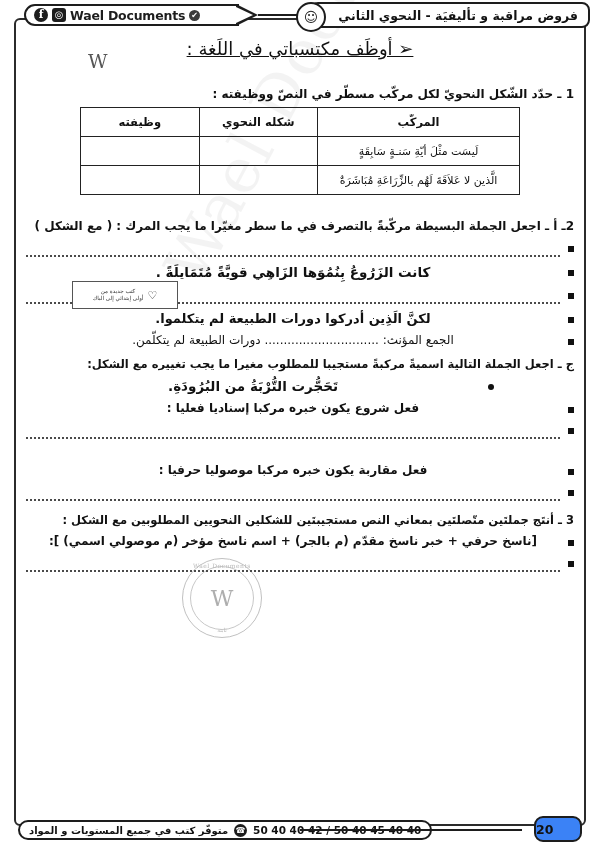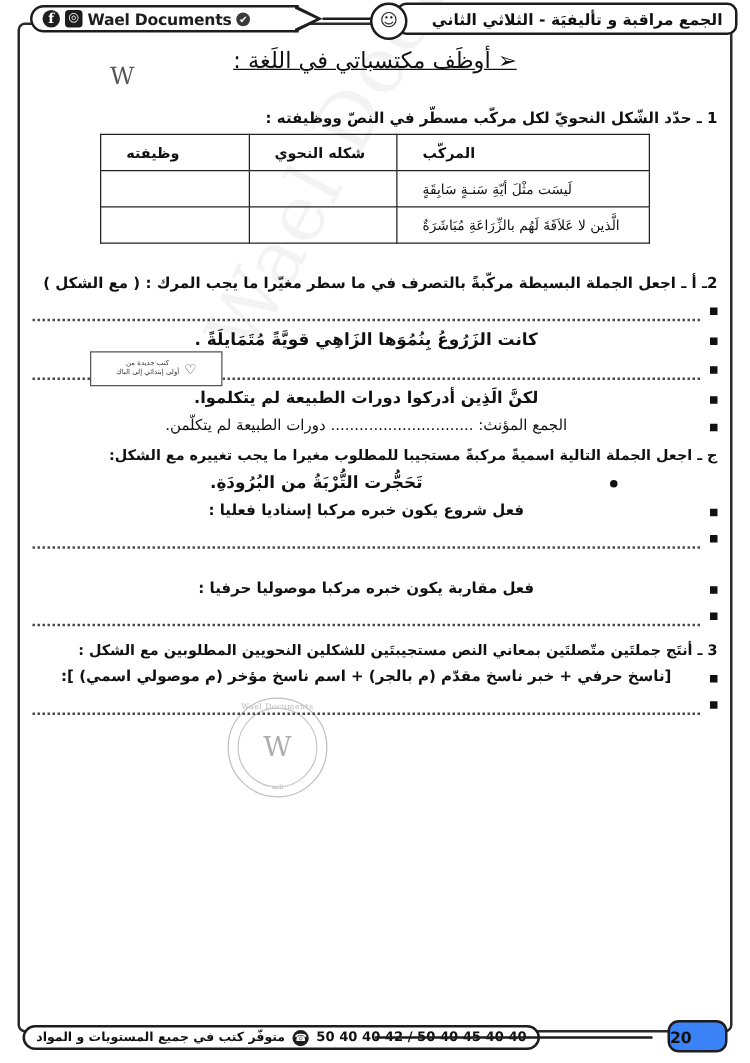--- a/index.html
+++ b/index.html
@@ -130,21 +130,21 @@
   table.grid{
     width:440px;margin:6px auto 0 auto;
     border-collapse:collapse;
     direction:rtl;
     background:transparent;
   }
   table.grid th,table.grid td{
     border:1px solid #222;
     height:26px;
     font-size:11.5px;
-    text-align:left;
+    text-align:center;
     vertical-align:middle;
     padding:1px 20px;
   }
   table.grid th{ font-weight:bold; }
   table.grid td.cell-text{
     font-size:11px;font-weight:normal;
   }
   .col-a{ width:46%; }
   .col-b{ width:27%; }
   .col-c{ width:27%; }
@@ -270,21 +270,21 @@
     <span class="brand-text">Wael Documents</span>
     <span class="verified">✔</span>
   </div>
   <div class="brand-tip"></div>
   <div class="brand-tip-inner"></div>
   <div class="brand-line"></div>
 
   <div class="person-badge">☺</div>
 
   <div class="title-pill">
-    <span class="t">الجمع مراقبة و تأليفيَة - الثلاثي الثاني</span>
+    <span class="t">فروض مراقبة و تأليفيَة - النحوي الثاني</span>
   </div>
 </div>
 
 <div class="ael-logo">
   <span class="ael-mark">W</span>
 </div>
 
 <div class="stamp-box">
   <span class="st-ic">♡</span>
   <span class="st-txt">

